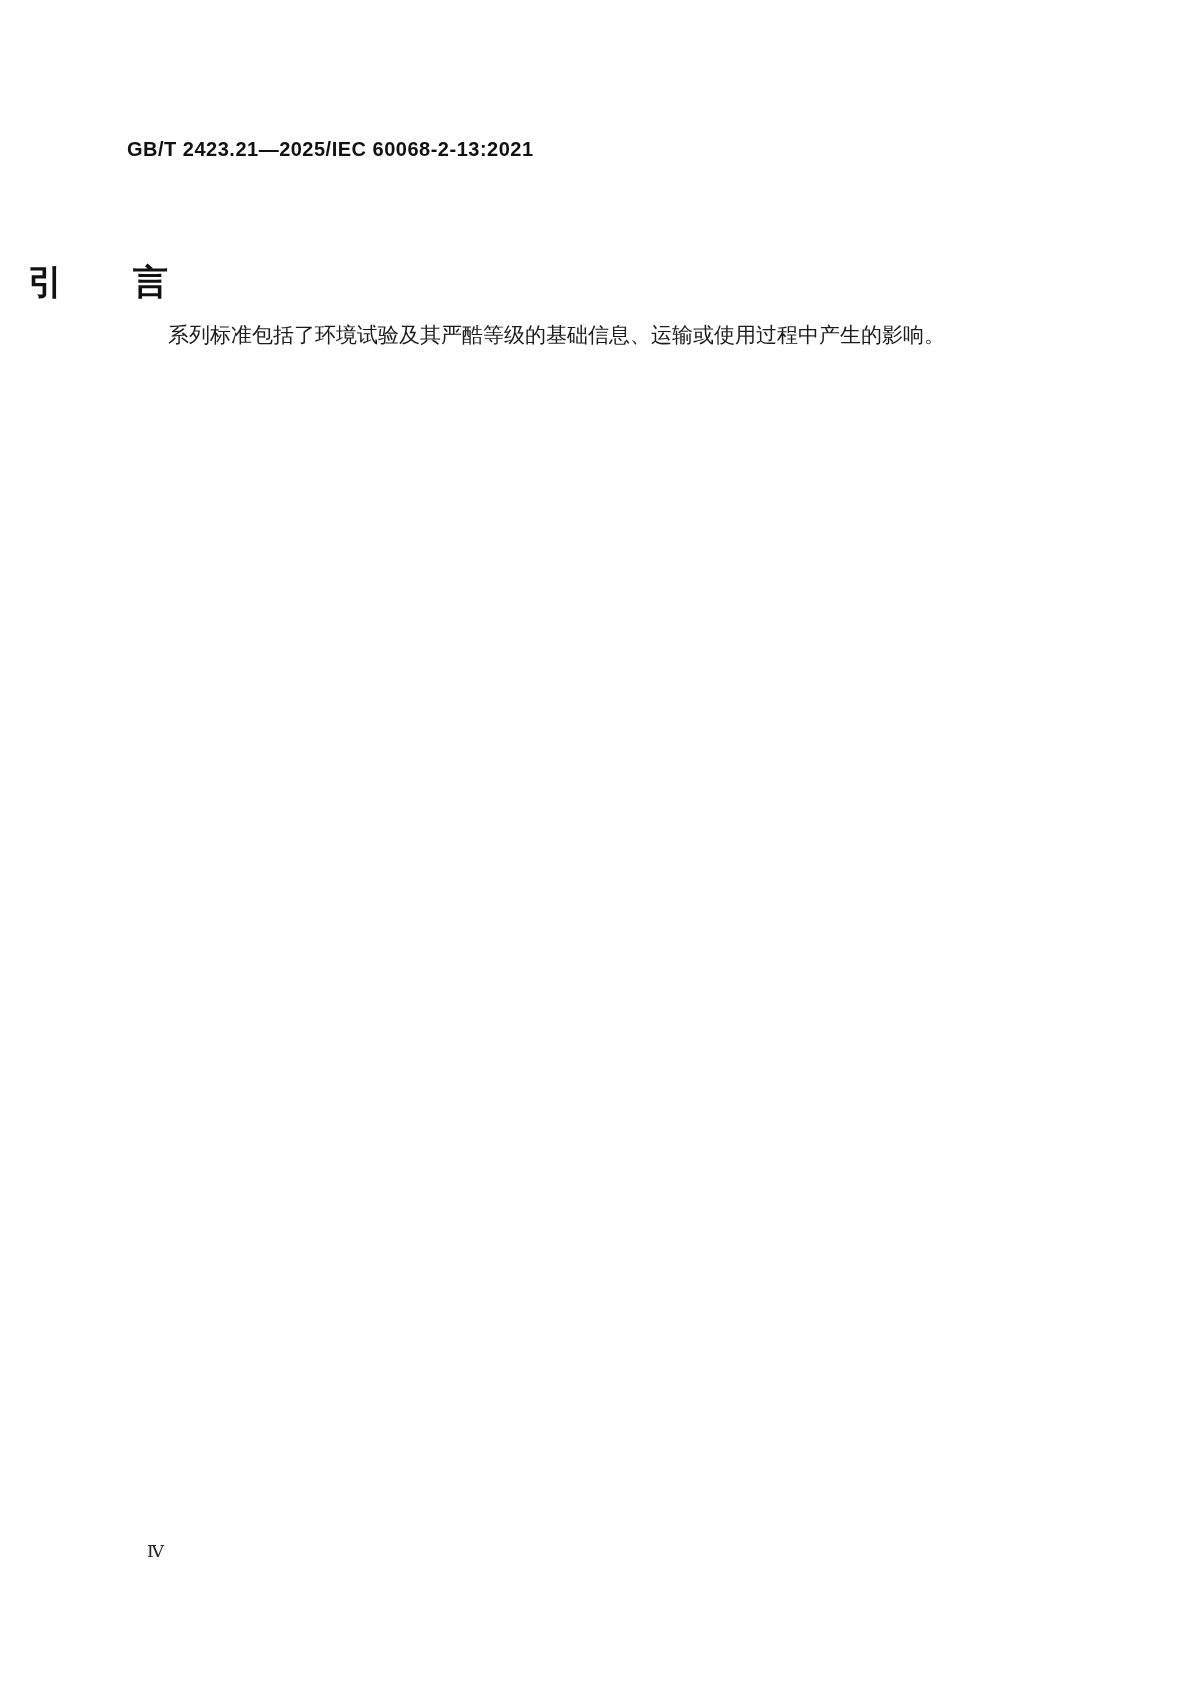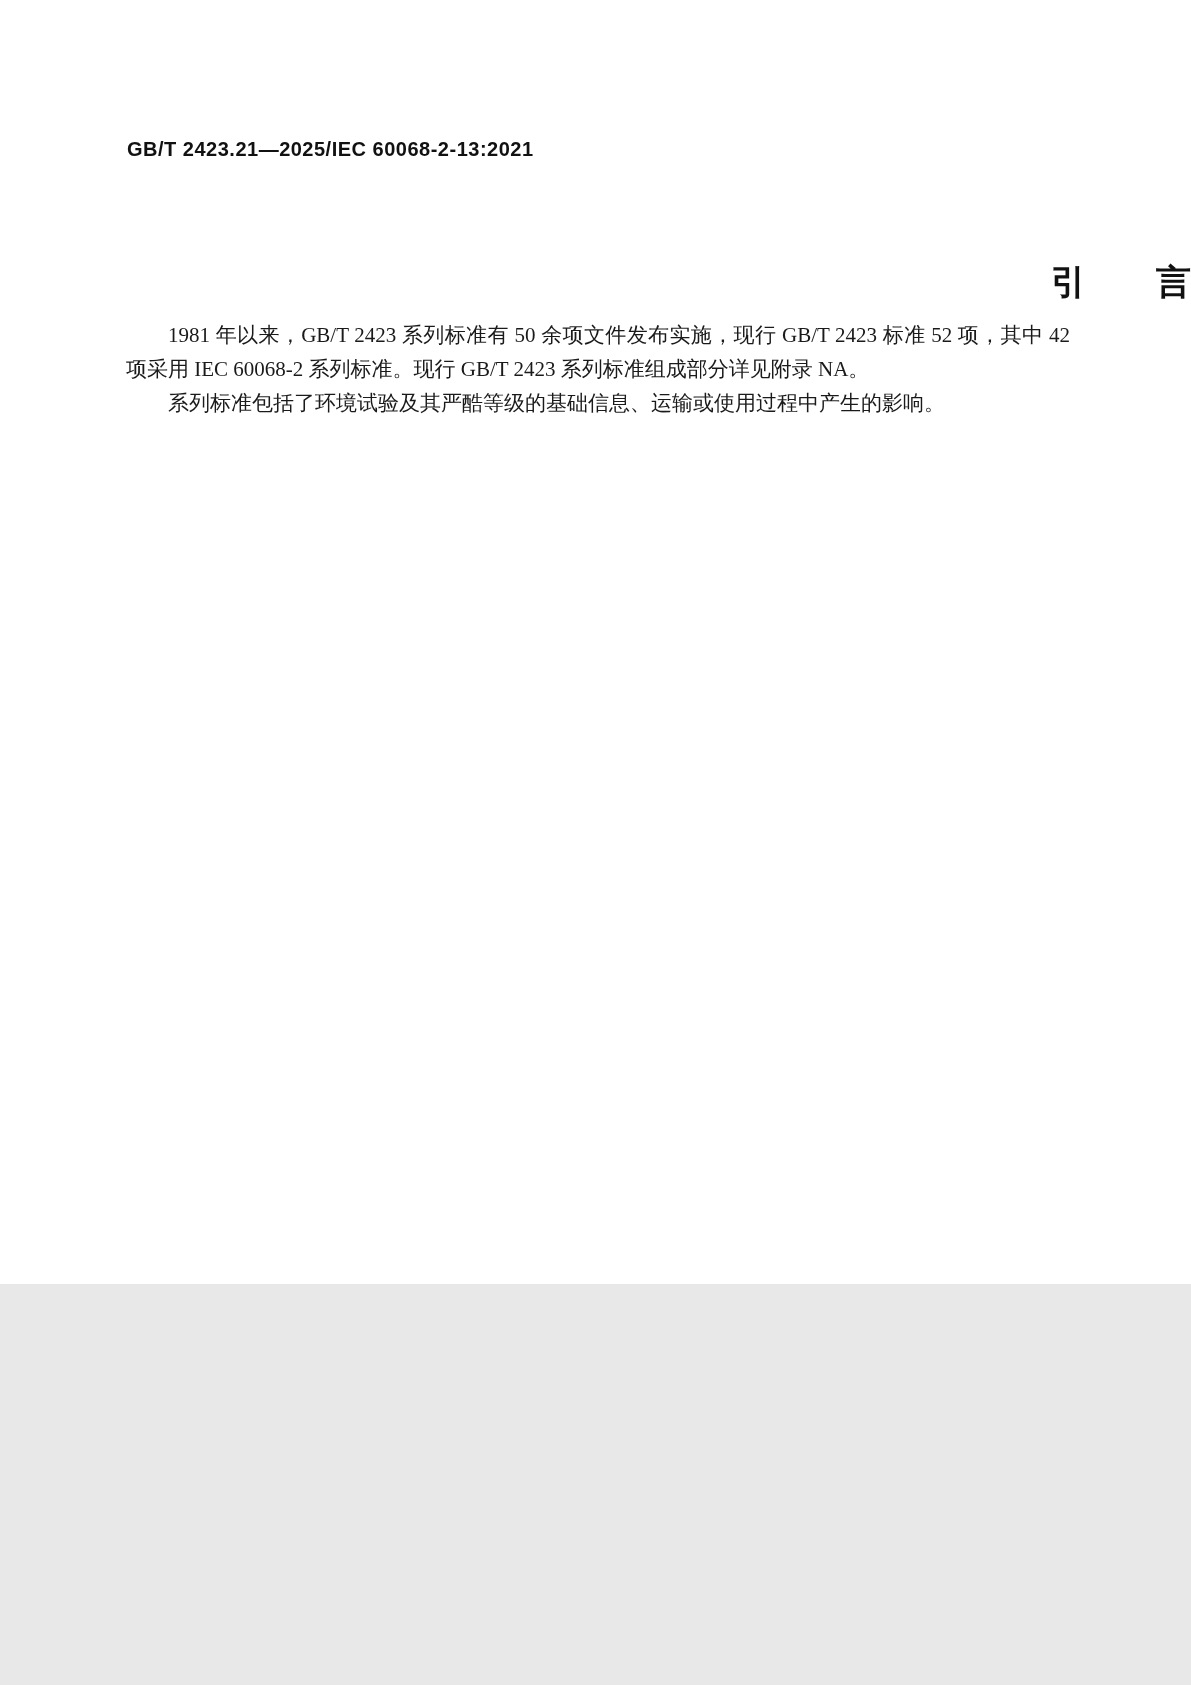--- a/index.html
+++ b/index.html
@@ -3,21 +3,21 @@
 <meta charset="utf-8">
 <style>
   html, body {
     margin: 0;
     padding: 0;
     background: #e8e8e8;
   }
   .page {
     position: relative;
     width: 1191px;
-    height: 1284px;
+    height: 1685px;
     margin: 0 auto;
     background: #ffffff;
     color: #1a1a1a;
     overflow: hidden;
   }
   .doc-header {
     position: absolute;
     top: 138px;
     left: 127px;
     font-family: "Liberation Sans", "DejaVu Sans", sans-serif;
@@ -25,21 +25,21 @@
     font-size: 20px;
     letter-spacing: 0.5px;
     color: #111111;
     white-space: nowrap;
   }
   .doc-title {
     position: absolute;
     top: 236px;
     left: 0;
     right: 0;
-    text-align: right;
+    text-align: left;
     font-family: "DejaVu Sans", "Liberation Sans", sans-serif;
     font-weight: 600;
     font-size: 35px;
     color: #111111;
     white-space: pre;
     padding-left: 28px;
   }
   .doc-body {
     position: absolute;
     top: 318px;
@@ -70,21 +70,20 @@
 
 <div class="page">
 
   <div class="doc-header">
     <span>GB/T 2423.21—2025/IEC 60068-2-13:2021</span>
   </div>
 
   <h1 class="doc-title">引　　言</h1>
 
   <main class="doc-body">
-    <p>1981 年以来，GB/T 2423 系列标准有 50 余项文件发布实施，现行 GB/T 2423 标准 52 项，其中 42 项采用 IEC 60068-2 系列标准。现行 GB/T 2423 系列标准组成部分详见附录 NA。</p>
     <p>系列标准包括了环境试验及其严酷等级的基础信息、运输或使用过程中产生的影响。</p>
   </main>
 
   <div class="page-footer">
     <span>Ⅳ</span>
   </div>
 
 </div>
 
 </body></html>

